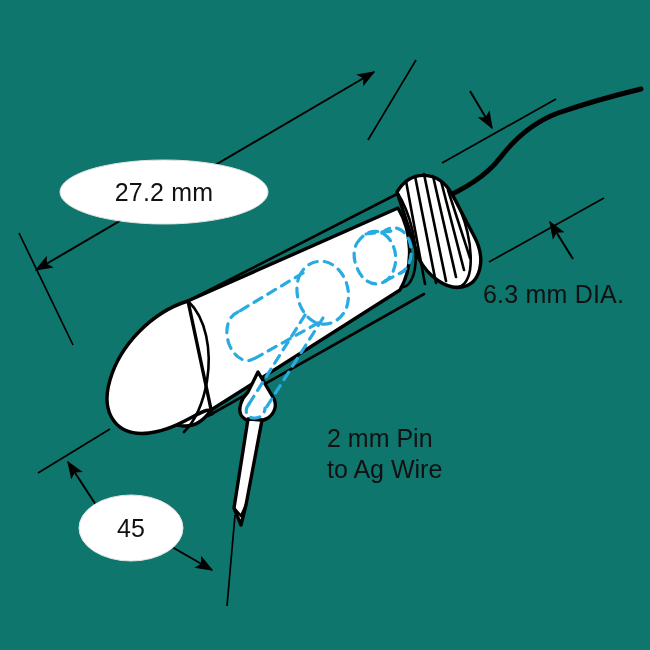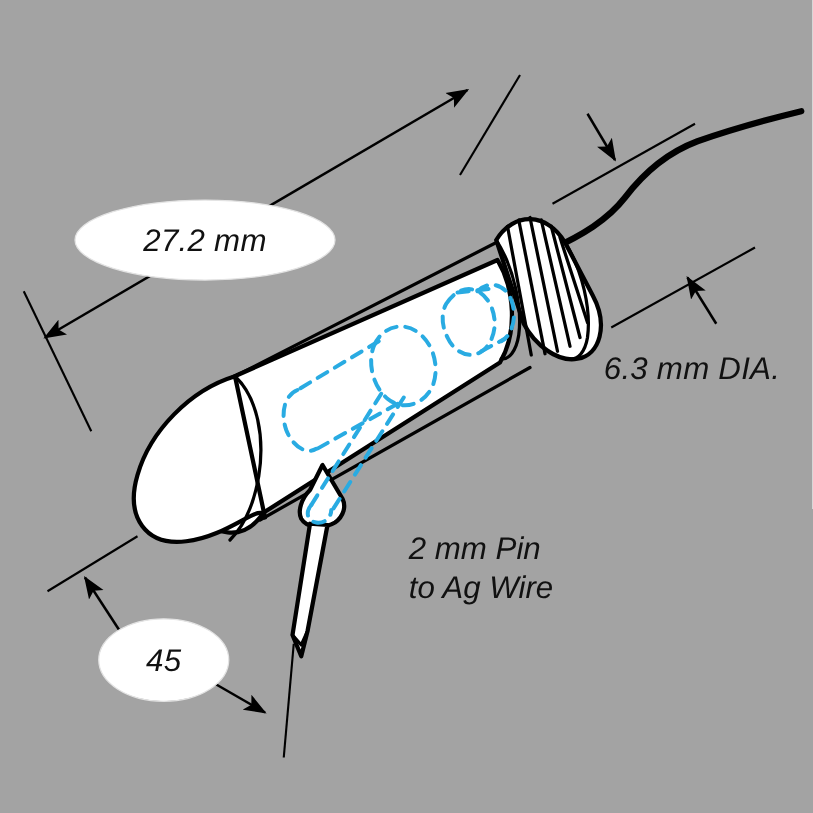--- a/index.html
+++ b/index.html
@@ -2,21 +2,21 @@
 <html><head>
 <meta charset="utf-8">
 <title>Probe Dimension Diagram</title>
 <style>
   html,body{margin:0;padding:0;background:#ffffff;}
   body{
     width:650px;height:650px;overflow:hidden;
     font-family:"Liberation Sans", sans-serif;
     -webkit-font-smoothing:antialiased;
   }
-  #diagram-root{position:relative;width:650px;height:650px;background:#a3a3a3;font-style:italic;}
+  #diagram-root{position:relative;width:650px;height:650px;background:#0f766e;}
   svg#drawing{position:absolute;left:0;top:0;width:650px;height:650px;display:block;}
   .dim-text{
     font-family:"Liberation Sans", sans-serif;
     font-size:25px;
     fill:#111111;
     letter-spacing:0.2px;
   }
   .note-text{
     font-family:"Liberation Sans", sans-serif;
     font-size:25px;

